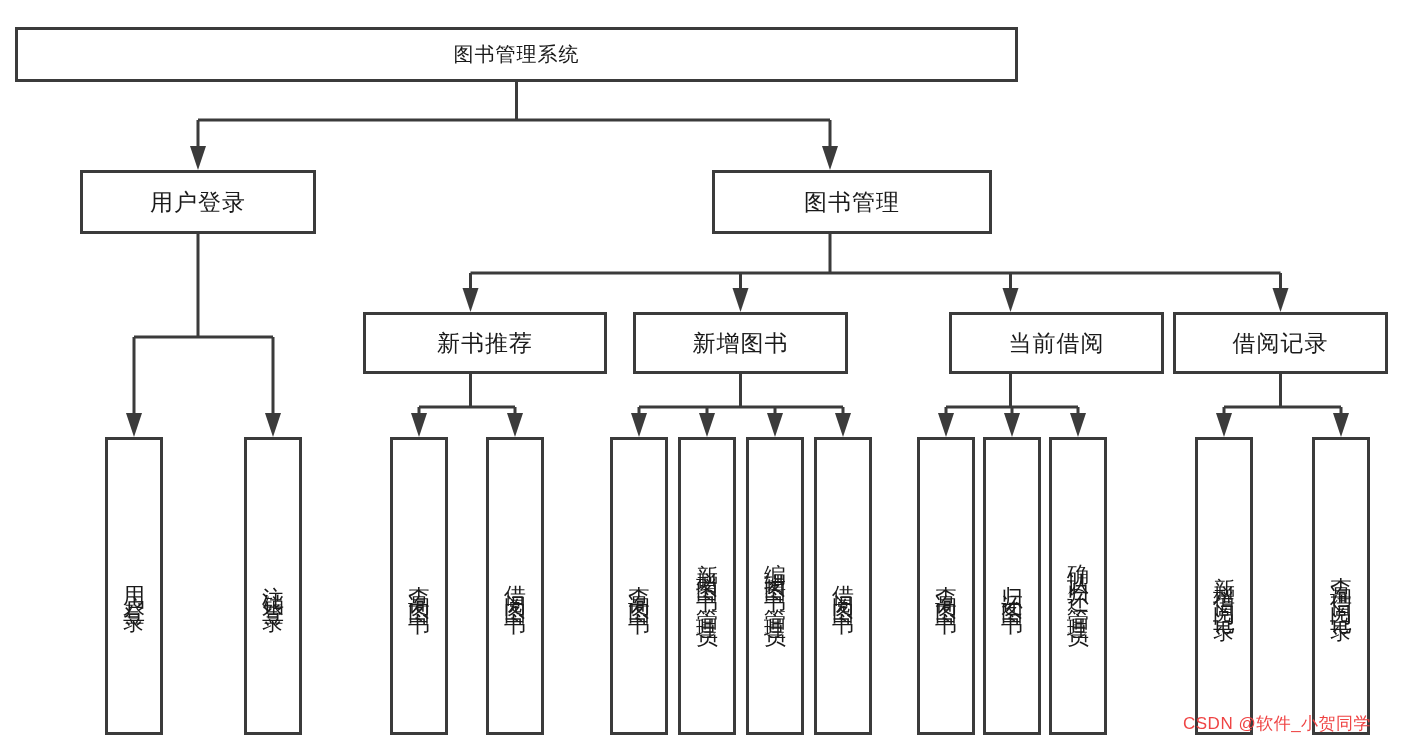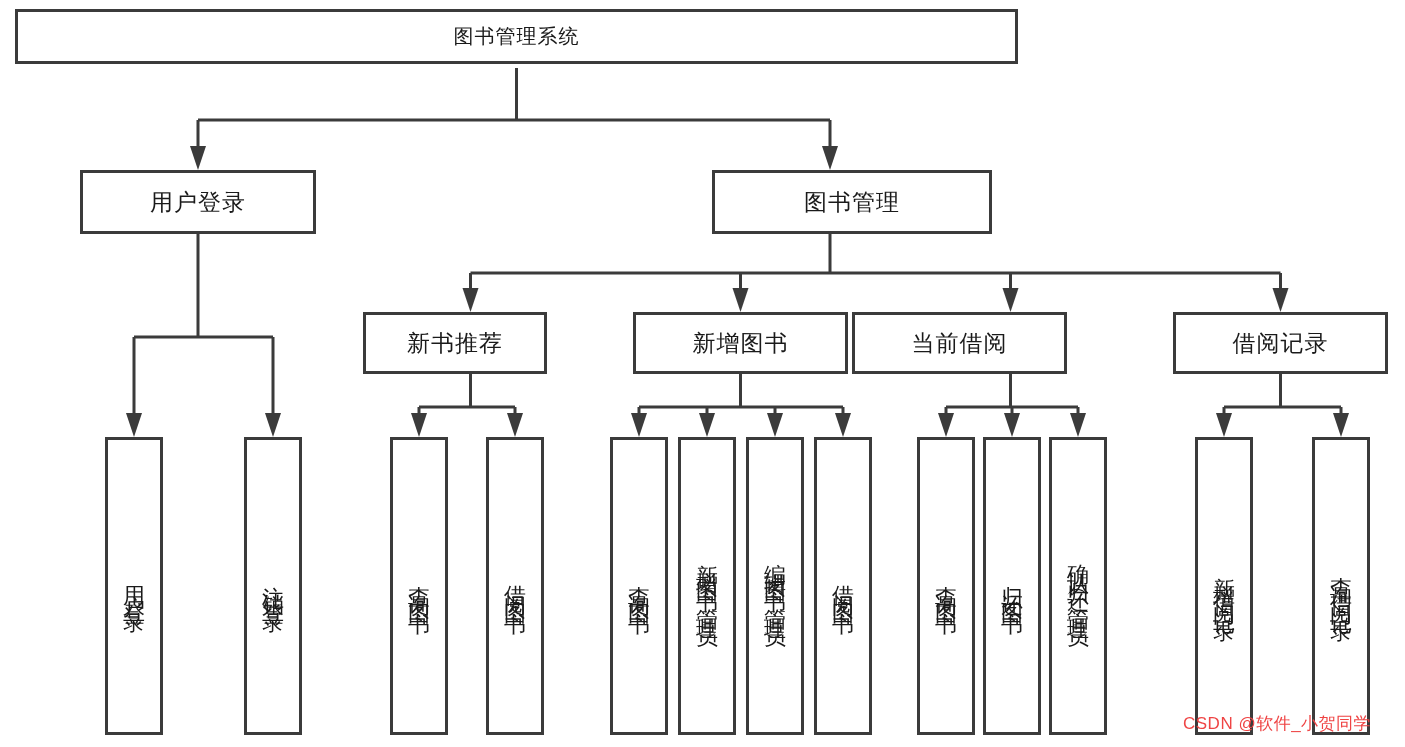--- a/index.html
+++ b/index.html
@@ -88,38 +88,38 @@
       <path d="M1004 413 L1020 413 L1012 437 Z" stroke="none"></path>
       <path d="M1070 413 L1086 413 L1078 437 Z" stroke="none"></path>
     </g>
     <g stroke="#3b3b3b" stroke-width="3" fill="#3b3b3b">
       <path d="M1280.5 374 V407 M1224 407 H1341 M1224 407 V416 M1341 407 V416" fill="none"></path>
       <path d="M1216 413 L1232 413 L1224 437 Z" stroke="none"></path>
       <path d="M1333 413 L1349 413 L1341 437 Z" stroke="none"></path>
     </g>
   </svg>
 
-  <div class="node root" style="left:15px; top:9px; width:1003px; height:55px;">
+  <div class="node root" style="left:15px; top:27px; width:1003px; height:55px;">
     <span>图书管理系统</span>
   </div>
 
   <div class="node h" style="left:80px; top:170px; width:236px; height:64px;">
     <span>用户登录</span>
   </div>
   <div class="node h" style="left:712px; top:170px; width:280px; height:64px;">
     <span>图书管理</span>
   </div>
 
-  <div class="node h" style="left:363px; top:312px; width:184px; height:62px;">
+  <div class="node h" style="left:363px; top:312px; width:244px; height:62px;">
     <span>新书推荐</span>
   </div>
   <div class="node h" style="left:633px; top:312px; width:215px; height:62px;">
     <span>新增图书</span>
   </div>
-  <div class="node h" style="left:852px; top:312px; width:215px; height:62px;">
+  <div class="node h" style="left:949px; top:312px; width:215px; height:62px;">
     <span>当前借阅</span>
   </div>
   <div class="node h" style="left:1173px; top:312px; width:215px; height:62px;">
     <span>借阅记录</span>
   </div>
 
   <div class="node leaf" style="left:105px; top:437px; width:58px; height:298px;">
     <span class="vtext">用户登录</span>
   </div>
   <div class="node leaf" style="left:244px; top:437px; width:58px; height:298px;">

